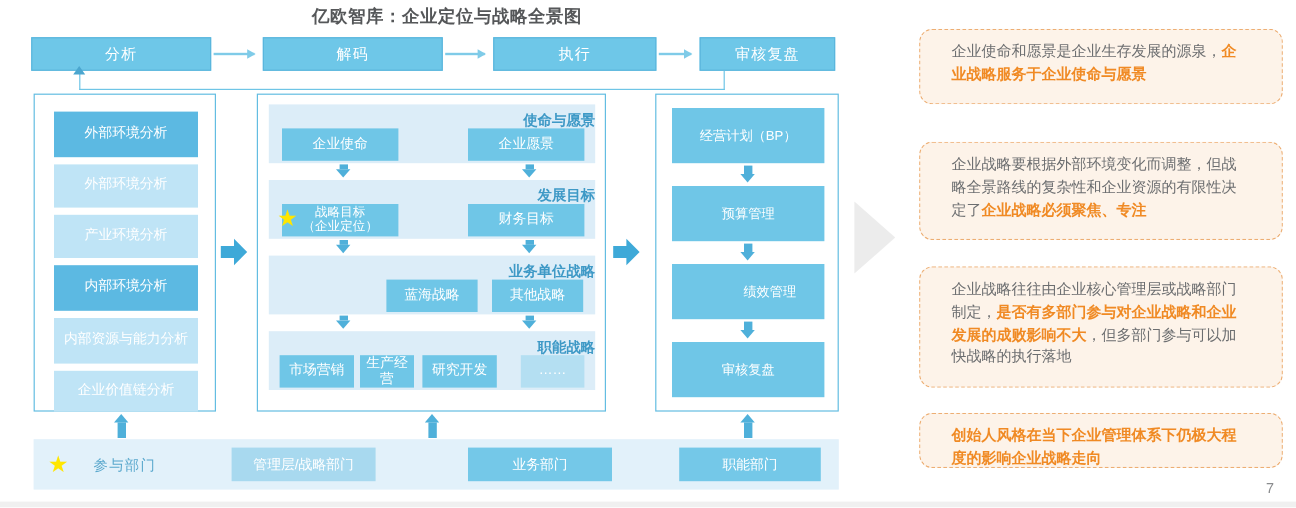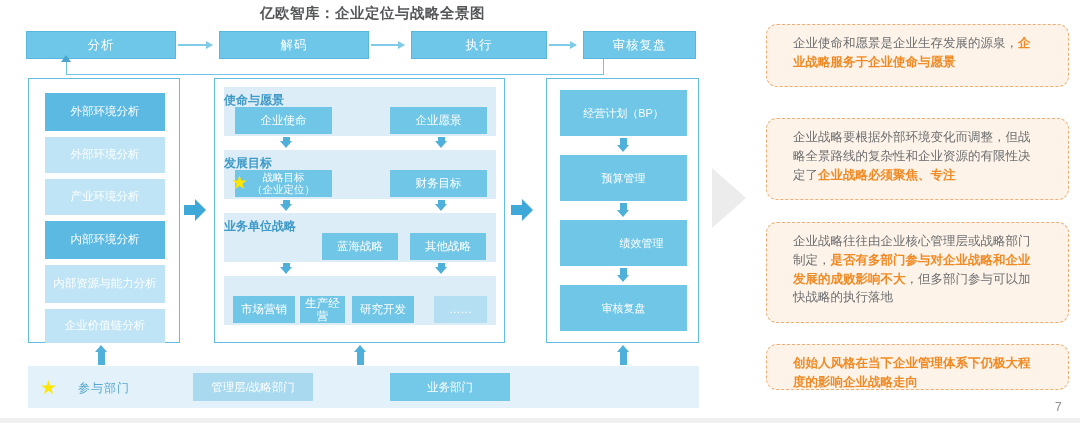--- a/index.html
+++ b/index.html
@@ -78,21 +78,21 @@
   .lb-dark  { background: #5cb9e2; }
   .lb-light { background: #bfe4f6; }
 
   
   .mgroup {
     position: absolute; left: 9px; width: 272px;
     background: #dcedf8;
   }
   .mgroup-title {
     position: absolute; left: 0; right: 0; top: 5px;
-    text-align: left; font-size: 12px; color: #3e99c6; font-weight: bold;
+    text-align: right; font-size: 12px; color: #3e99c6; font-weight: bold;
   }
   .mbox {
     position: absolute; height: 27px;
     background: #6fc6e7; color: #ffffff; font-size: 11.5px;
     display: flex; align-items: center; justify-content: center;
     text-align: center; line-height: 1.1;
   }
   .mbox.two-line { font-size: 10.5px; }
 
   
@@ -266,20 +266,21 @@
     <div class="darrow" style="left:68px;  top:184px;">
         <div class="stem" style="height:4px;"></div>
         <div class="head"></div>
       </div>
     <div class="darrow" style="left:223px; top:184px;">
         <div class="stem" style="height:4px;"></div>
         <div class="head"></div>
       </div>
 
     <div class="mgroup" style="top:197px; height:49px;">
+      <div class="mgroup-title">职能战略</div>
       <div class="mbox" style="left:9px;   top:20px; width:62px;">市场营销</div>
       <div class="mbox" style="left:76px;  top:20px; width:45px;">生产经营</div>
       <div class="mbox" style="left:128px; top:20px; width:62px;">研究开发</div>
       <div class="mbox" style="left:210px; top:20px; width:53px; background:#b4dff2;">……</div>
     </div>
 
   </div>
 
   <div class="bigarrow" style="left:511px; top:199px;">
     <div class="bstem"></div>
@@ -316,20 +317,21 @@
   <div class="uarrow" style="left:620px; top:345px;">
       <div class="uhead"></div>
       <div class="ustem" style="height:13px;"></div>
     </div>
 
   <div class="bottombar">
     <span class="star" style="position:absolute; left:12px; top:12px; font-size:19px;">★</span>
     <div class="bb-label">参与部门</div>
     <div class="bb-box bbx0">管理层/战略部门</div>
     <div class="bb-box bbx1">业务部门</div>
+    <div class="bb-box bbx2">职能部门</div>
   </div>
 
   <div class="gray-tri"></div>
 
   <div class="panel p0">
     <span>企业使命和愿景是企业生存发展的源泉，</span><b>企业战略服务于企业使命与愿景</b><span></span>
   </div>
   <div class="panel p1">
     <span>企业战略要根据外部环境变化而调整，但战略全景路线的复杂性和企业资源的有限性决定了</span><b>企业战略必须聚焦、专注</b><span></span>
   </div>

